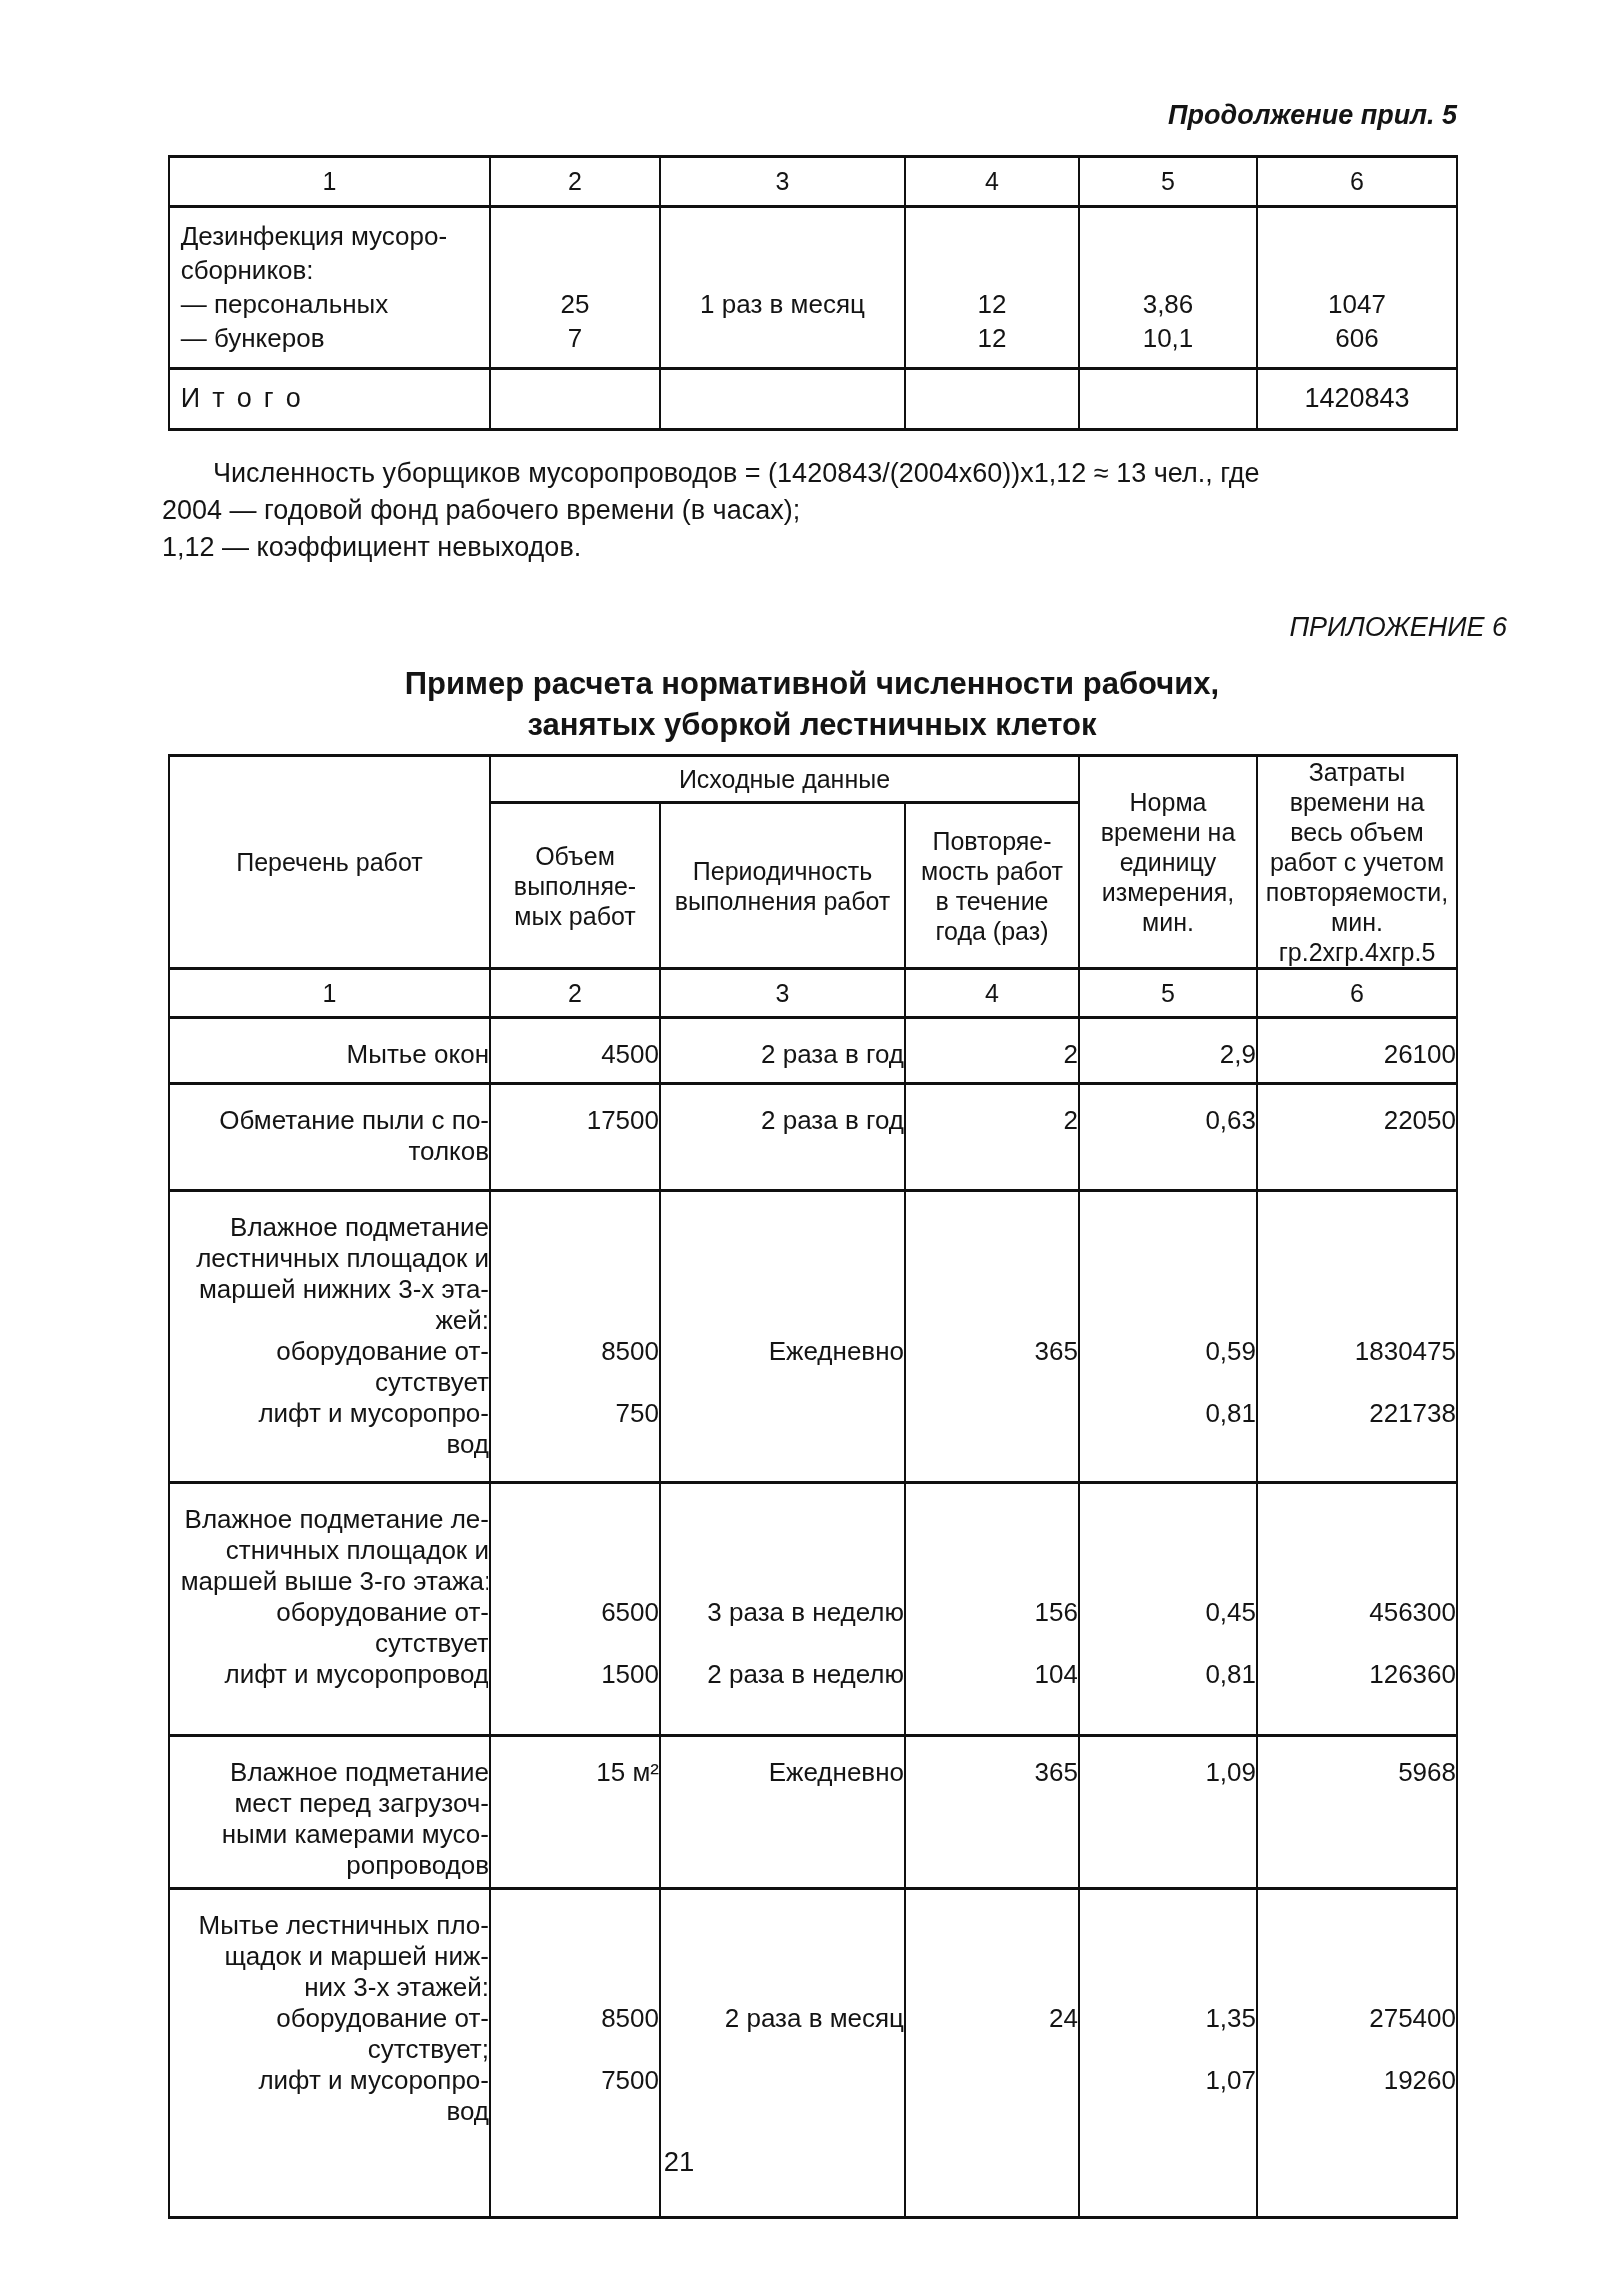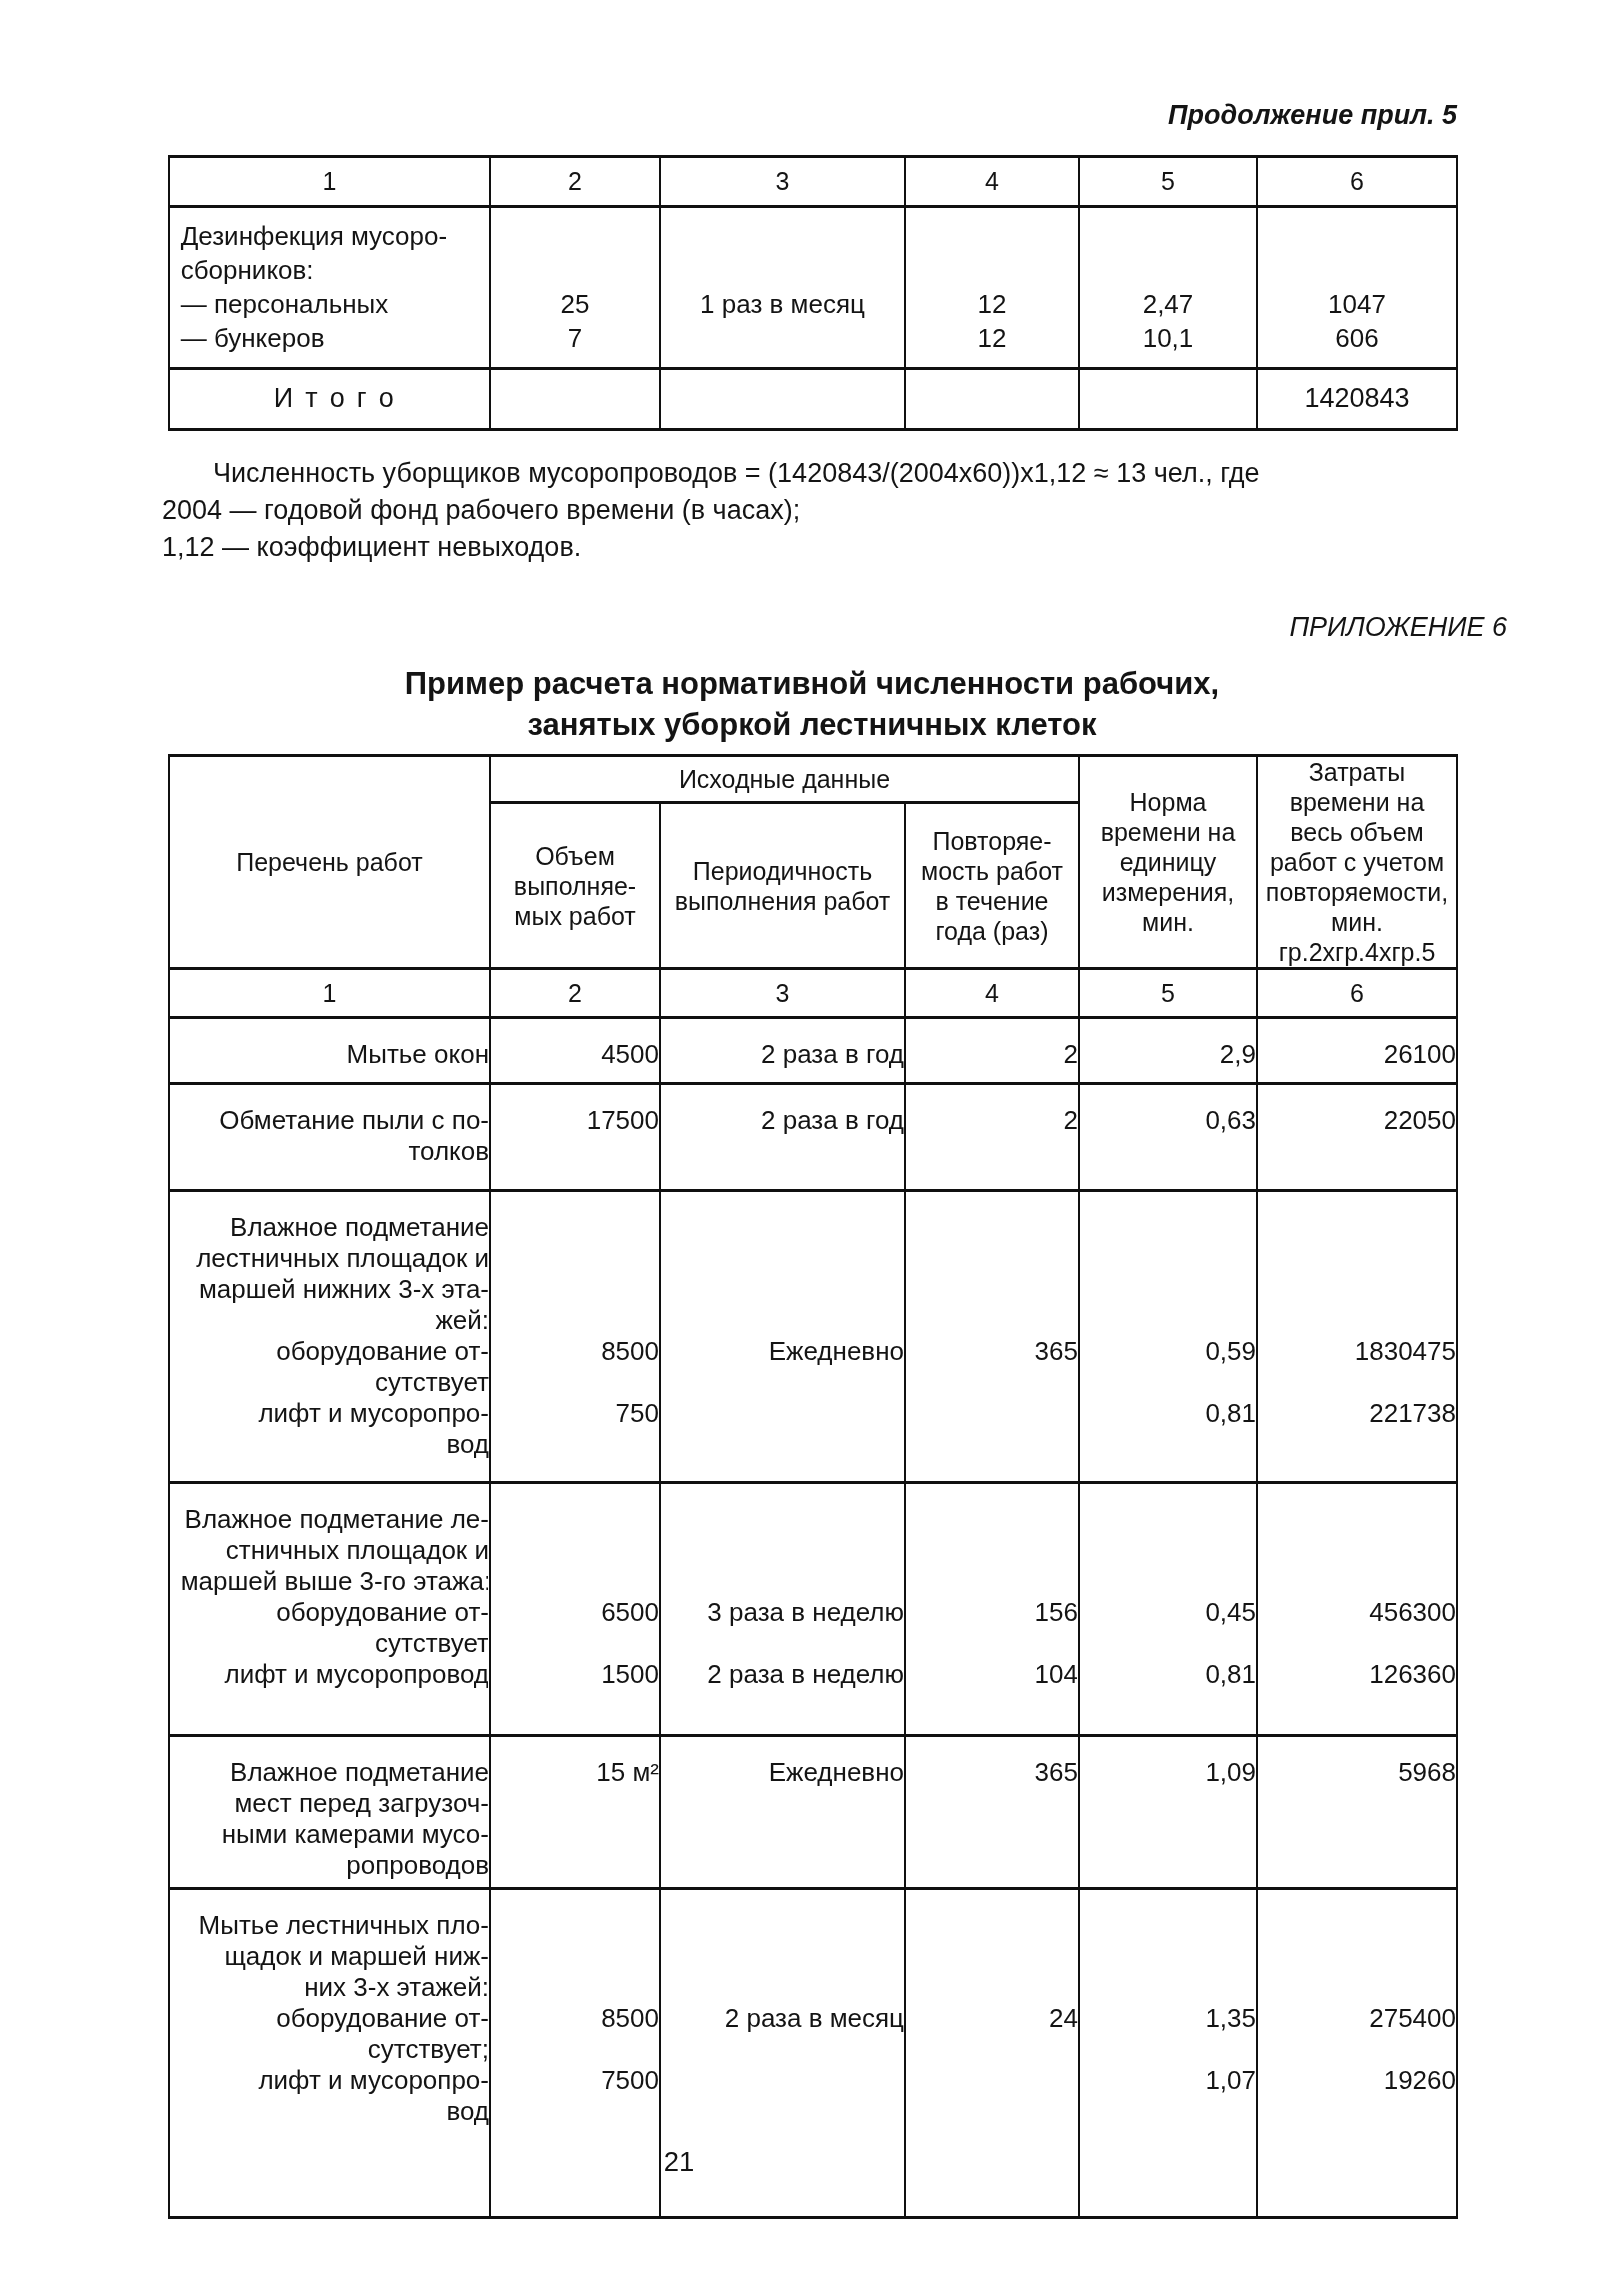--- a/index.html
+++ b/index.html
@@ -47,21 +47,21 @@
   .line{height:31px;line-height:31px;font-size:26px;white-space:nowrap;}
   .c-left .line{padding-left:10.7px;}
   .c-left .line.ind{padding-left:47px;}
 
   
   .t1{position:absolute;left:168px;top:155px;width:1288px;}
   .t1 tr.nums td{height:47px;vertical-align:middle;text-align:center;font-size:25px;}
   .t1 tbody.gen td{vertical-align:top;padding-top:10.7px;padding-bottom:12.2px;}
   .t1 .line{height:34px;line-height:34px;}
   .t1 tr.total td{height:58px;vertical-align:middle;font-size:27px;}
-  .t1 tr.total td.lbl{padding-left:10.7px;letter-spacing:2.3px;text-align:center;}
+  .t1 tr.total td.lbl{padding-left:10.7px;letter-spacing:2.3px;}
 
   
   .t2{position:absolute;left:168px;top:754px;width:1288px;}
   .t2 th{font-weight:normal;font-size:25px;vertical-align:middle;}
   .t2 th .line{height:30px;line-height:30px;font-size:25px;text-align:center;padding:0;}
   .t2 tr.h1 th.group{height:43px;}
   .t2 tr.h2 th{height:158px;}
   .t2 tr.nums td{height:46px;vertical-align:middle;text-align:center;font-size:25px;}
   .t2 tbody.gen td{vertical-align:top;padding-top:20px;padding-bottom:12.2px;text-align:right;}
   .t2 tbody.gen tr.row-1 td{padding-bottom:21.4px;}
@@ -124,21 +124,21 @@
           </td>
           <td class="c-center">
             <div class="line">&nbsp;</div>
             <div class="line">&nbsp;</div>
             <div class="line">12</div>
             <div class="line">12</div>
           </td>
           <td class="c-center">
             <div class="line">&nbsp;</div>
             <div class="line">&nbsp;</div>
-            <div class="line">2,47</div>
+            <div class="line">3,86</div>
             <div class="line">10,1</div>
           </td>
           <td class="c-center">
             <div class="line">&nbsp;</div>
             <div class="line">&nbsp;</div>
             <div class="line">1047</div>
             <div class="line">606</div>
           </td>
         </tr>
       </tbody>

